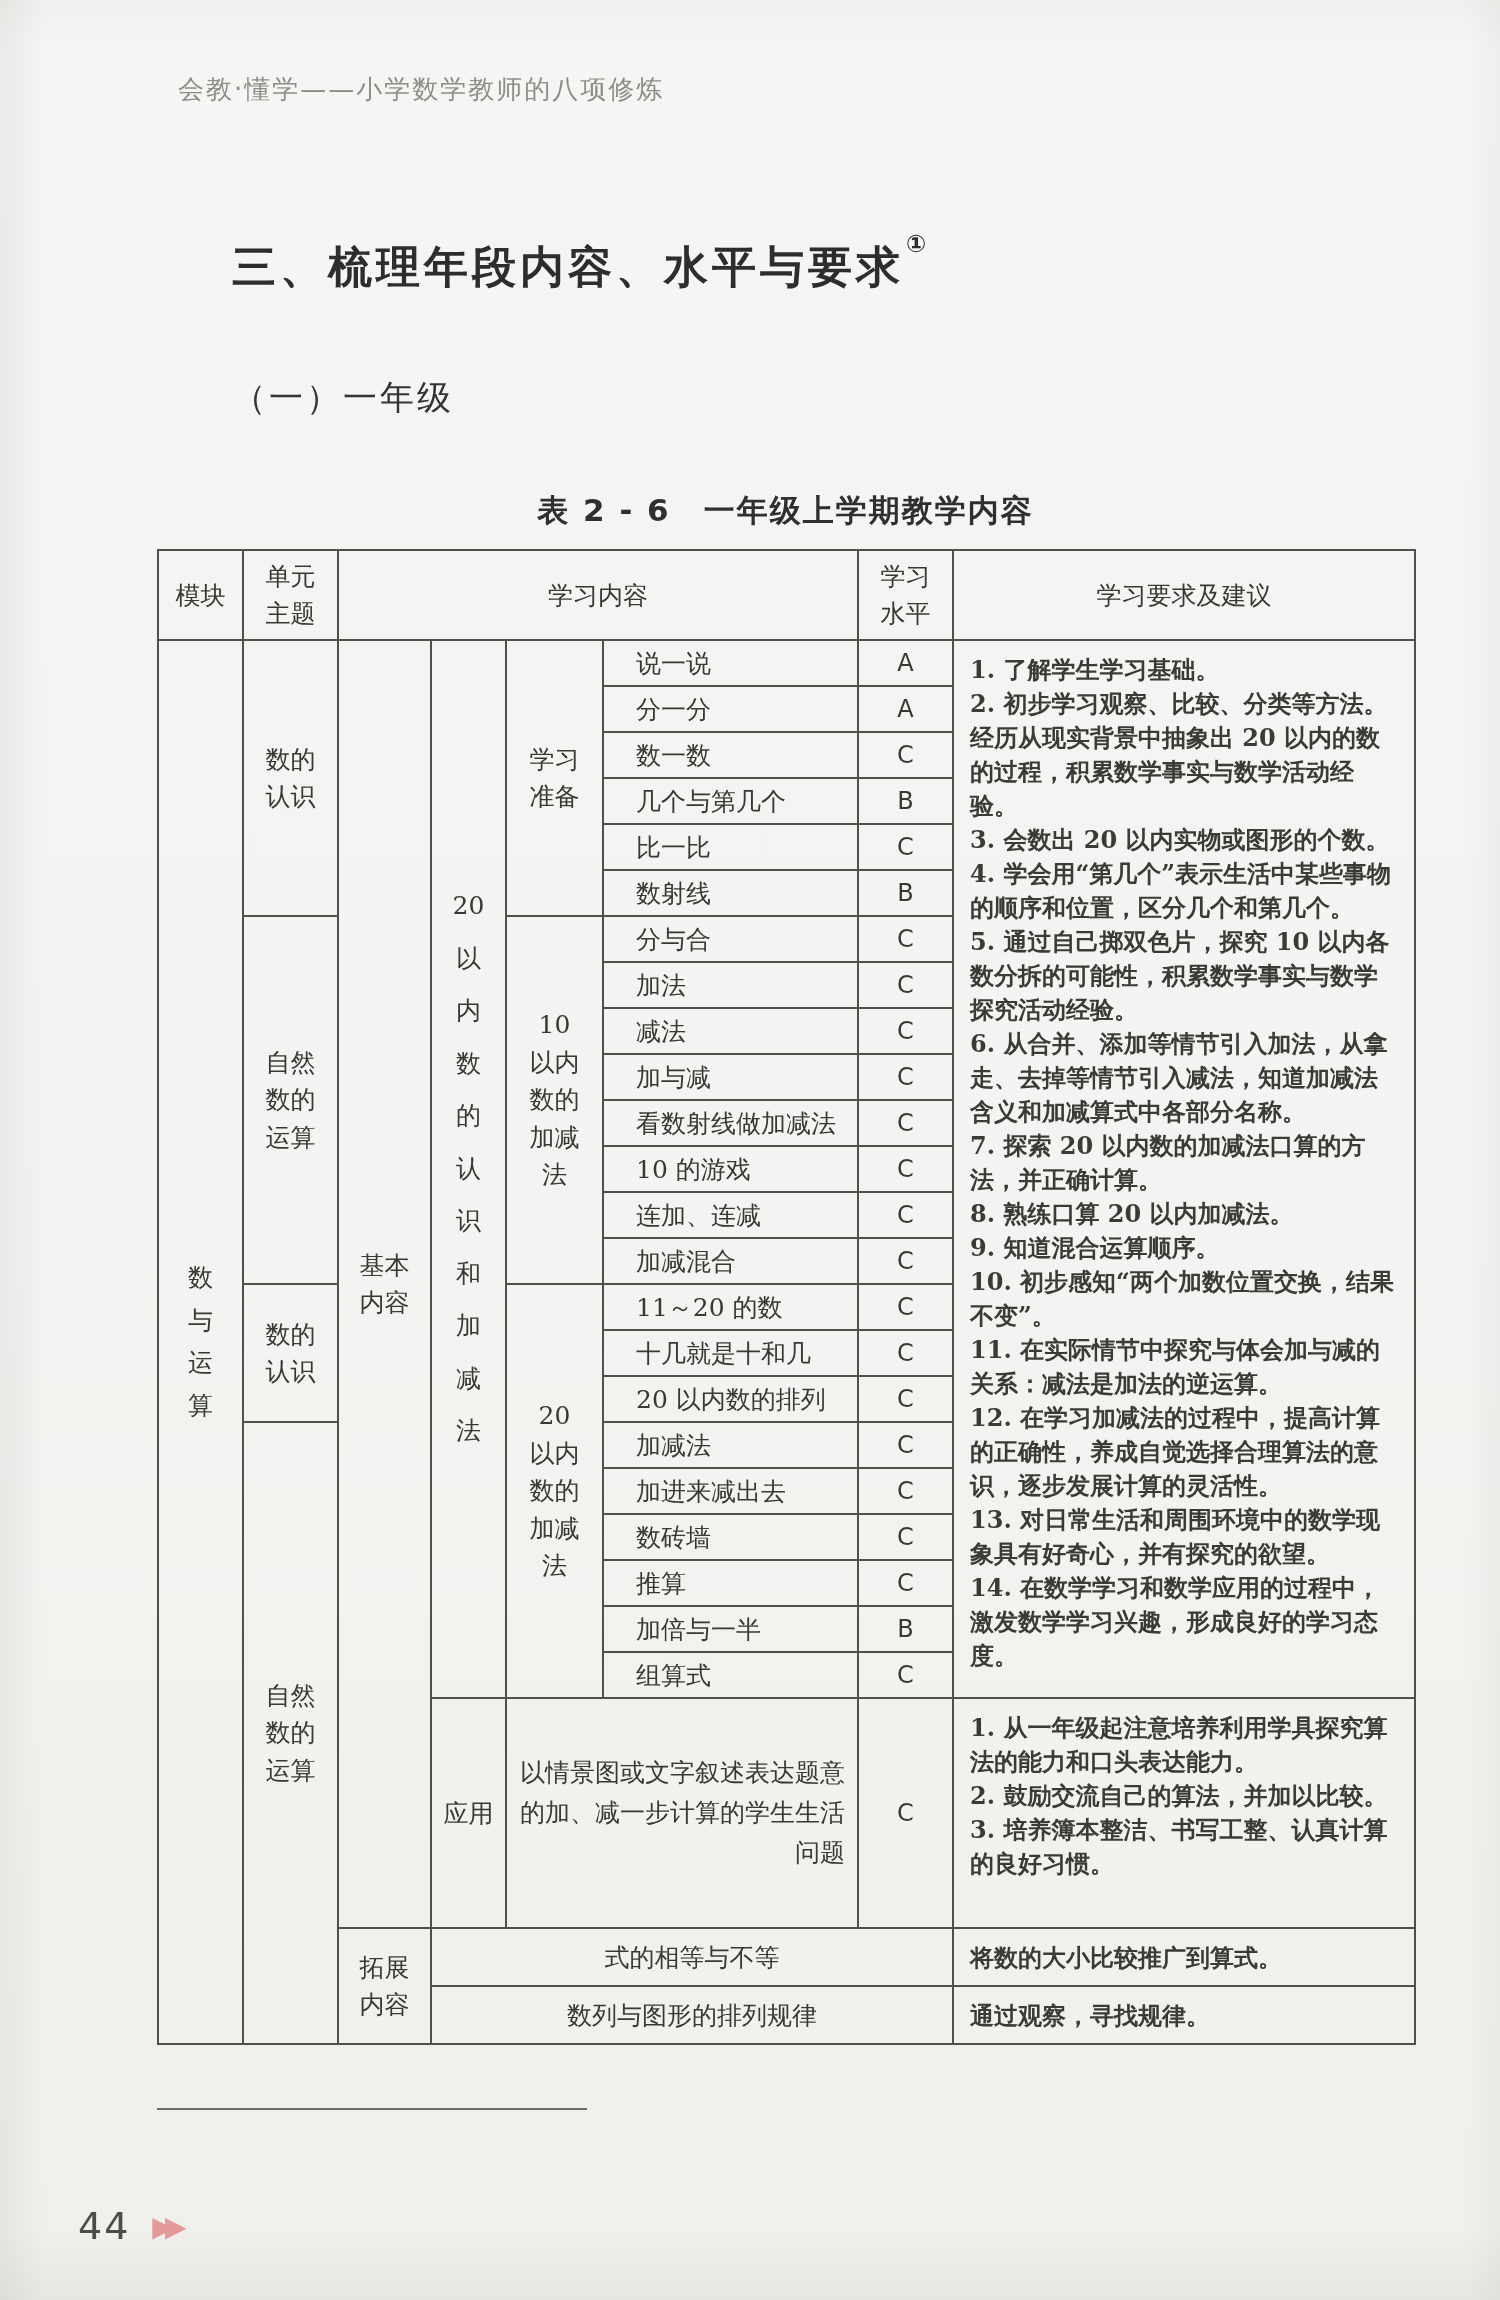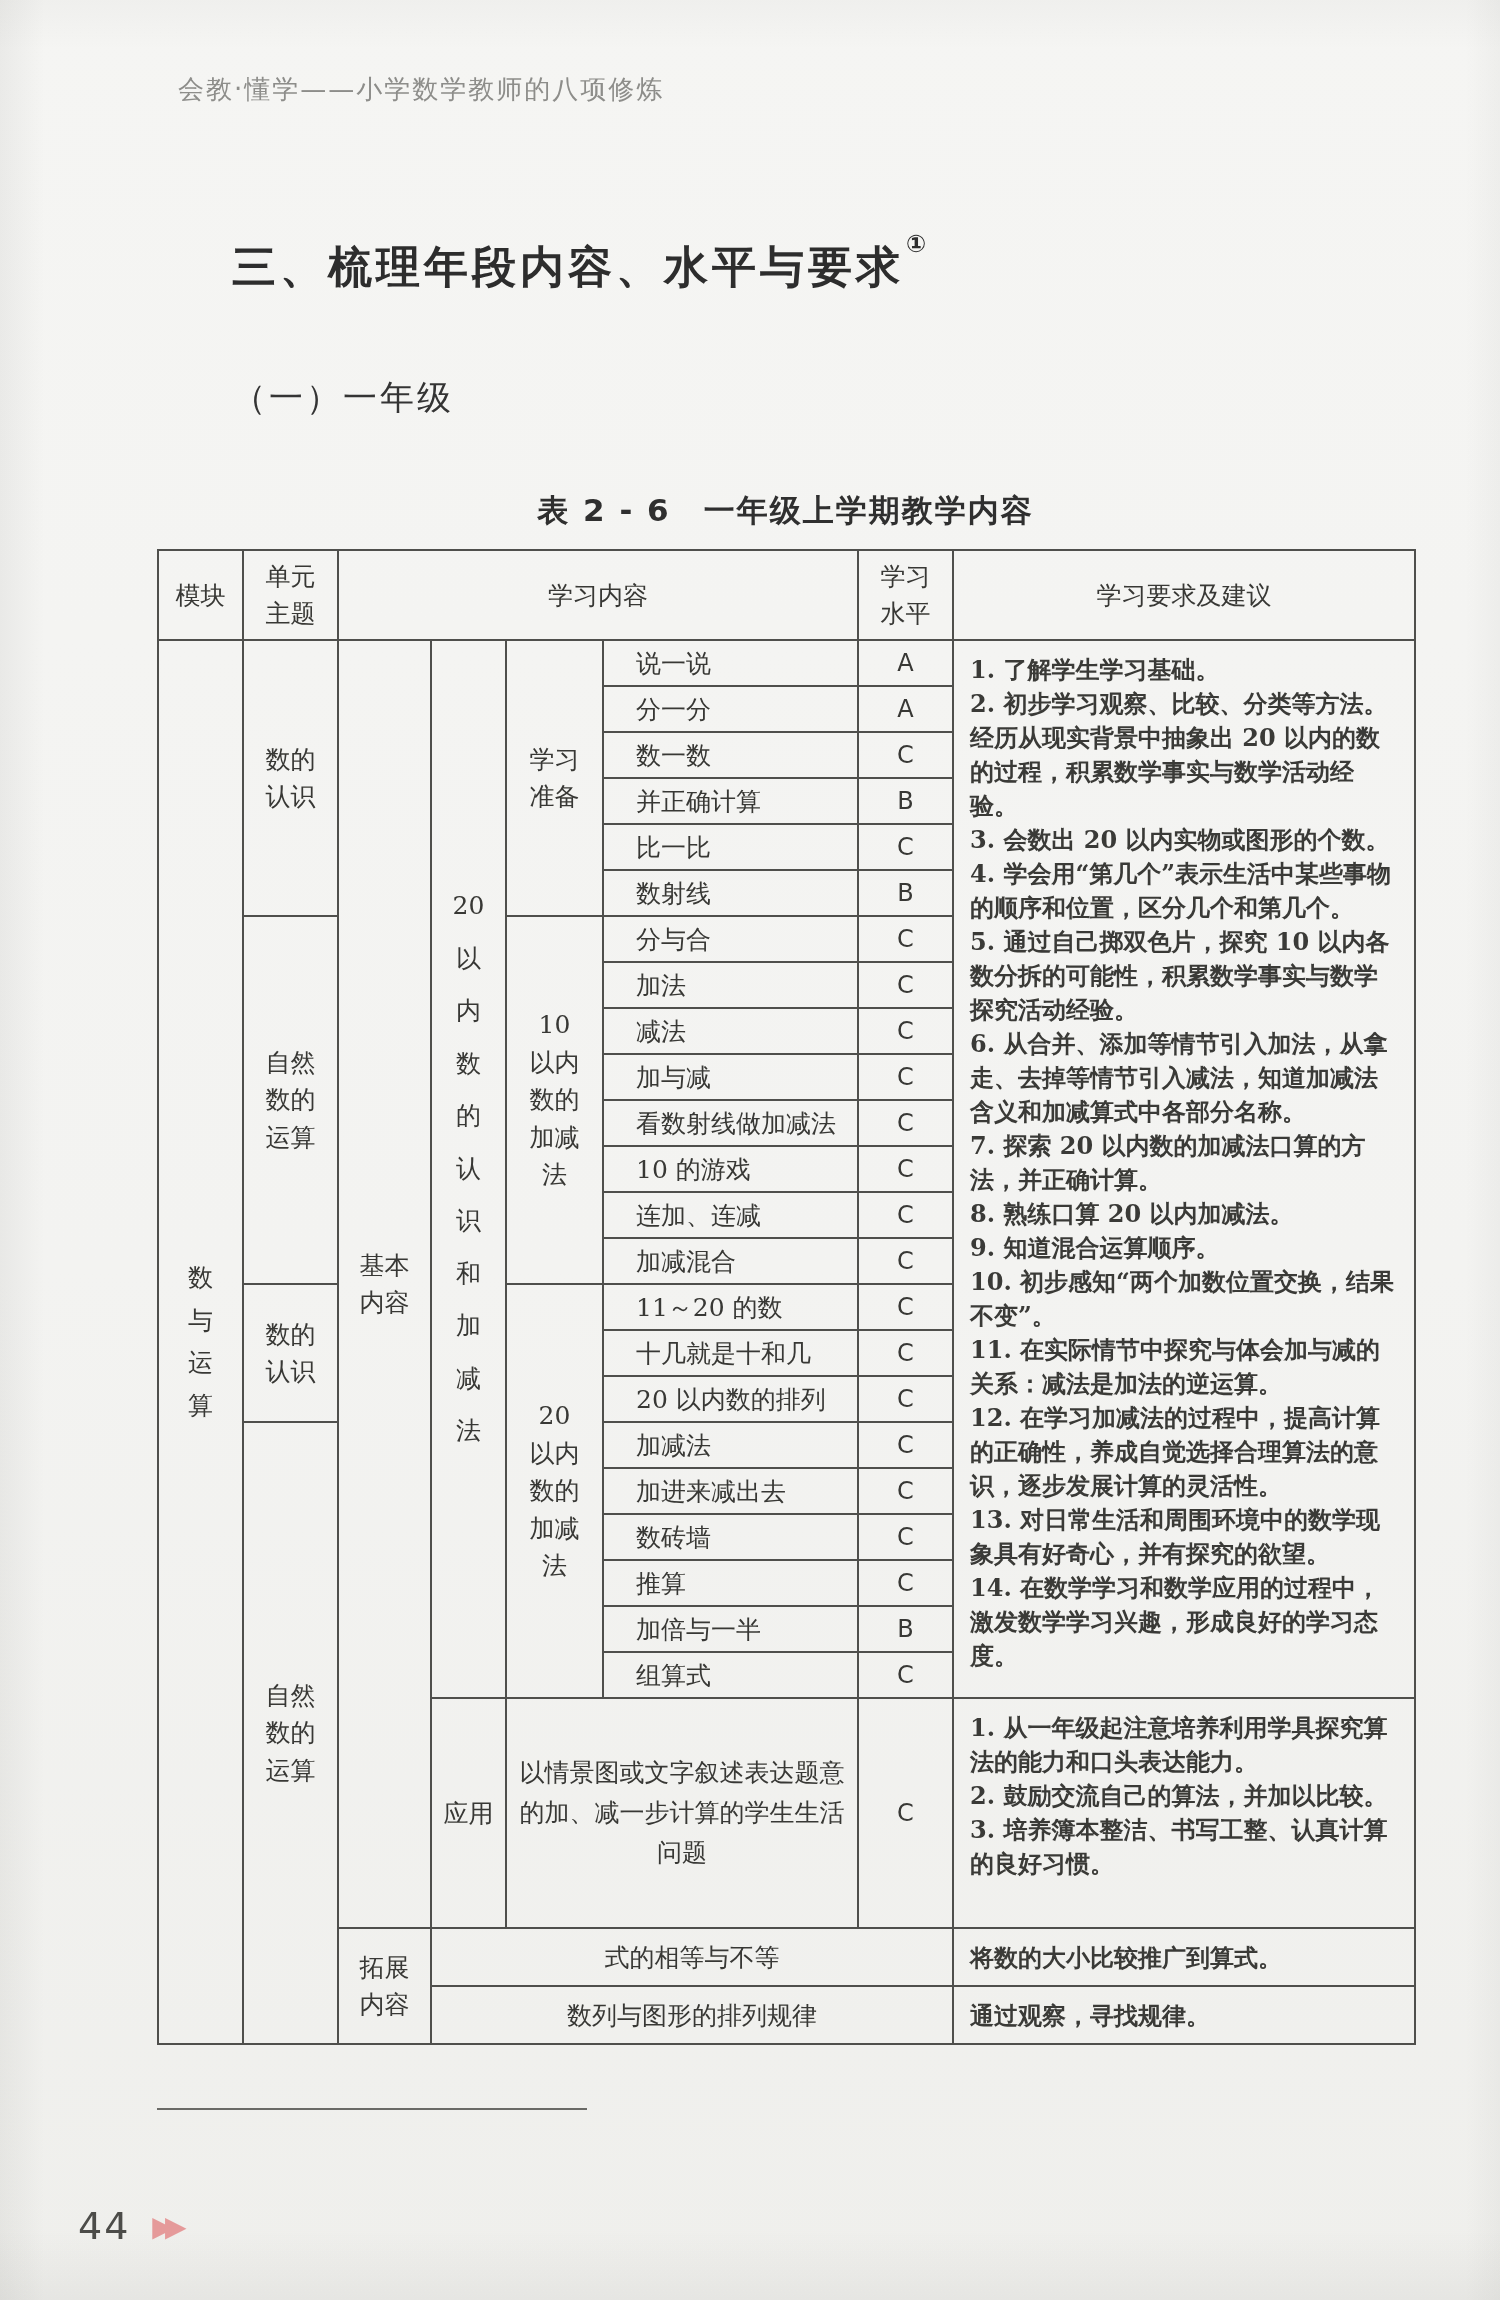--- a/index.html
+++ b/index.html
@@ -55,21 +55,21 @@
   tr.app { height:230px; }
   tr.ext { height:42px; }
   td.item { text-align:left; padding-left:32px; }
   td.lvl  { text-align:center; font-family:"DejaVu Sans","Liberation Sans",sans-serif; font-size:24px; }
   td.req {
     text-align:left; vertical-align:top;
     padding:12px 14px 10px 16px;
     font-size:24px; line-height:34px; color:#3a3a37;font-weight:bold;
   }
   td.req-mid { vertical-align:middle; }
-  td.app-content { text-align:center; padding:12px 12px; line-height:40px; }
+  td.app-content { text-align:right; padding:12px 12px; line-height:40px; }
   .w1 { width:1.35em; margin:0 auto; line-height:1.7; text-align:center; }
   .w1.tall { line-height:2.1; }
   .w2 { width:2.12em; margin:0 auto; line-height:1.5; }
   .footnote-rule { position:absolute; left:157px; top:2108px; width:430px; height:2px; background:#6a6a66; }
   .footnote { position:absolute; left:157px; top:2134px; font-size:23px; color:#4a4a47; letter-spacing:1px; }
   .footnote .marker { margin-right:30px; }
   .page-footer { position:absolute; left:78px; top:2204px; display:flex; align-items:center; }
   .page-number { font-family:"DejaVu Sans","Liberation Sans",sans-serif; font-size:38px; color:#4c4c49; letter-spacing:2px; }
   .page-arrows {
     font-family:"DejaVu Sans","Liberation Sans",sans-serif;
@@ -152,21 +152,21 @@
       </tr>
       <tr class="r">
             <td class="item">分一分</td>
             <td class="lvl">A</td>
           </tr>
       <tr class="r">
             <td class="item">数一数</td>
             <td class="lvl">C</td>
           </tr>
       <tr class="r">
-            <td class="item">并正确计算</td>
+            <td class="item">几个与第几个</td>
             <td class="lvl">B</td>
           </tr>
       <tr class="r">
             <td class="item">比一比</td>
             <td class="lvl">C</td>
           </tr>
       <tr class="r">
             <td class="item">数射线</td>
             <td class="lvl">B</td>
           </tr>

